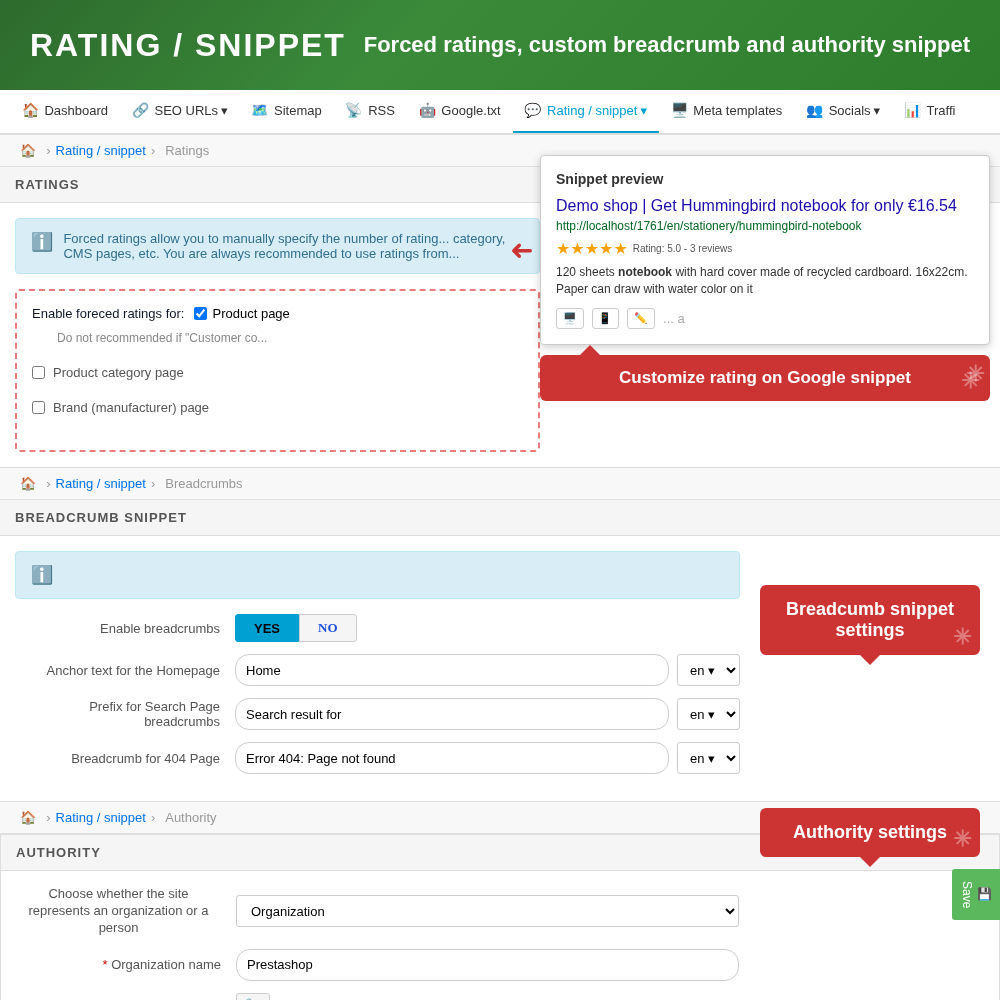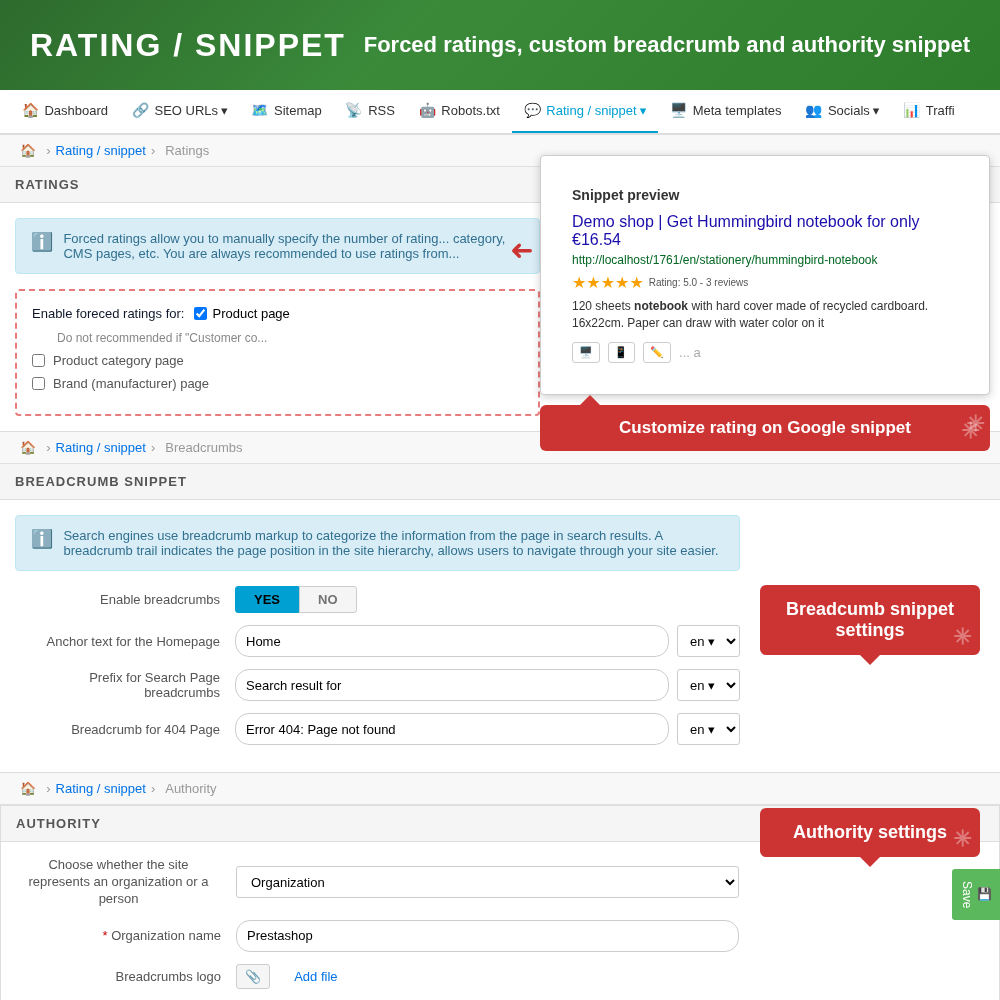--- a/index.html
+++ b/index.html
@@ -113,40 +113,40 @@
     .enable-row {
       display: flex;
       align-items: center;
       margin-bottom: 10px;
       font-size: 13px;
     }
     .enable-row label { margin-right: 10px; color: #0f172a; }
     .checkbox-item {
       display: flex;
       align-items: center;
-      margin: 8px 0;
+      margin: 20px 0;
       font-size: 13px;
       color: #555;
     }
     .checkbox-item input[type=checkbox] { margin-right: 8px; }
     .hint-text { color: #888; font-size: 12px; margin-left: 25px; }
 
     
     .overlay-container {
       position: absolute;
       top: 155px;
       right: 10px;
       width: 450px;
       z-index: 100;
     }
     .snippet-preview-box {
       background: white;
       border: 1px solid #ccc;
       border-radius: 4px;
-      padding: 31px;
+      padding: 15px;
       box-shadow: 0 2px 8px rgba(0,0,0,0.2);
     }
     .snippet-preview-title {
       font-size: 14px;
       font-weight: bold;
       color: #333;
       margin-bottom: 10px;
     }
     .snippet-google-title {
       color: #1a0dab;
@@ -240,22 +240,23 @@
       font-weight: bold;
     }
     .toggle-btn.yes {
       background: #00a0d2;
       color: #000000;
       border-color: #00a0d2;
       border-radius: 3px 0 0 3px;
     }
     .toggle-btn.no {
       background: #f5f5f5;
-      color: #737373;
+      color: #1d4ed8;
       border-radius: 0 3px 3px 0;
+      font-family: Liberation Serif, serif;
     }
 
     
     .breadcrumb-tooltip {
       background: #cc3333;
       color: white;
       border-radius: 6px;
       padding: 14px 20px;
       font-size: 18px;
       font-weight: bold;
@@ -372,21 +373,21 @@
     <div class="nav-item">
       <span class="nav-icon">🗺️</span>
       <span>Sitemap</span>
     </div>
     <div class="nav-item">
       <span class="nav-icon">📡</span>
       <span>RSS</span>
     </div>
     <div class="nav-item">
       <span class="nav-icon">🤖</span>
-      <span>Robots.txt</span>
+      <span>Google.txt</span>
     </div>
     <div class="nav-item active">
       <span class="nav-icon">💬</span>
       <span>Rating / snippet</span>
       <span style="margin-left:3px;">▾</span>
     </div>
     <div class="nav-item">
       <span class="nav-icon">🖥️</span>
       <span>Meta templates</span>
     </div>
@@ -474,21 +475,20 @@
     <a href="#">Rating / snippet</a>
     <span> › </span>
     <span>Breadcrumbs</span>
   </div>
 
   <div class="section">
     <div class="section-title">BREADCRUMB SNIPPET</div>
     <div class="section-content" style="padding-right: 260px;">
       <div class="info-box">
         <span class="info-box-icon">ℹ️</span>
-        <span>Search engines use breadcrumb markup to categorize the information from the page in search results. A breadcrumb trail indicates the page position in the site hierarchy, allows users to navigate through your site easier.</span>
       </div>
 
       <div class="form-row">
         <div class="form-label">Enable breadcrumbs</div>
         <div class="toggle-group">
           <button class="toggle-btn yes">YES</button>
           <button class="toggle-btn no">NO</button>
         </div>
       </div>
 

